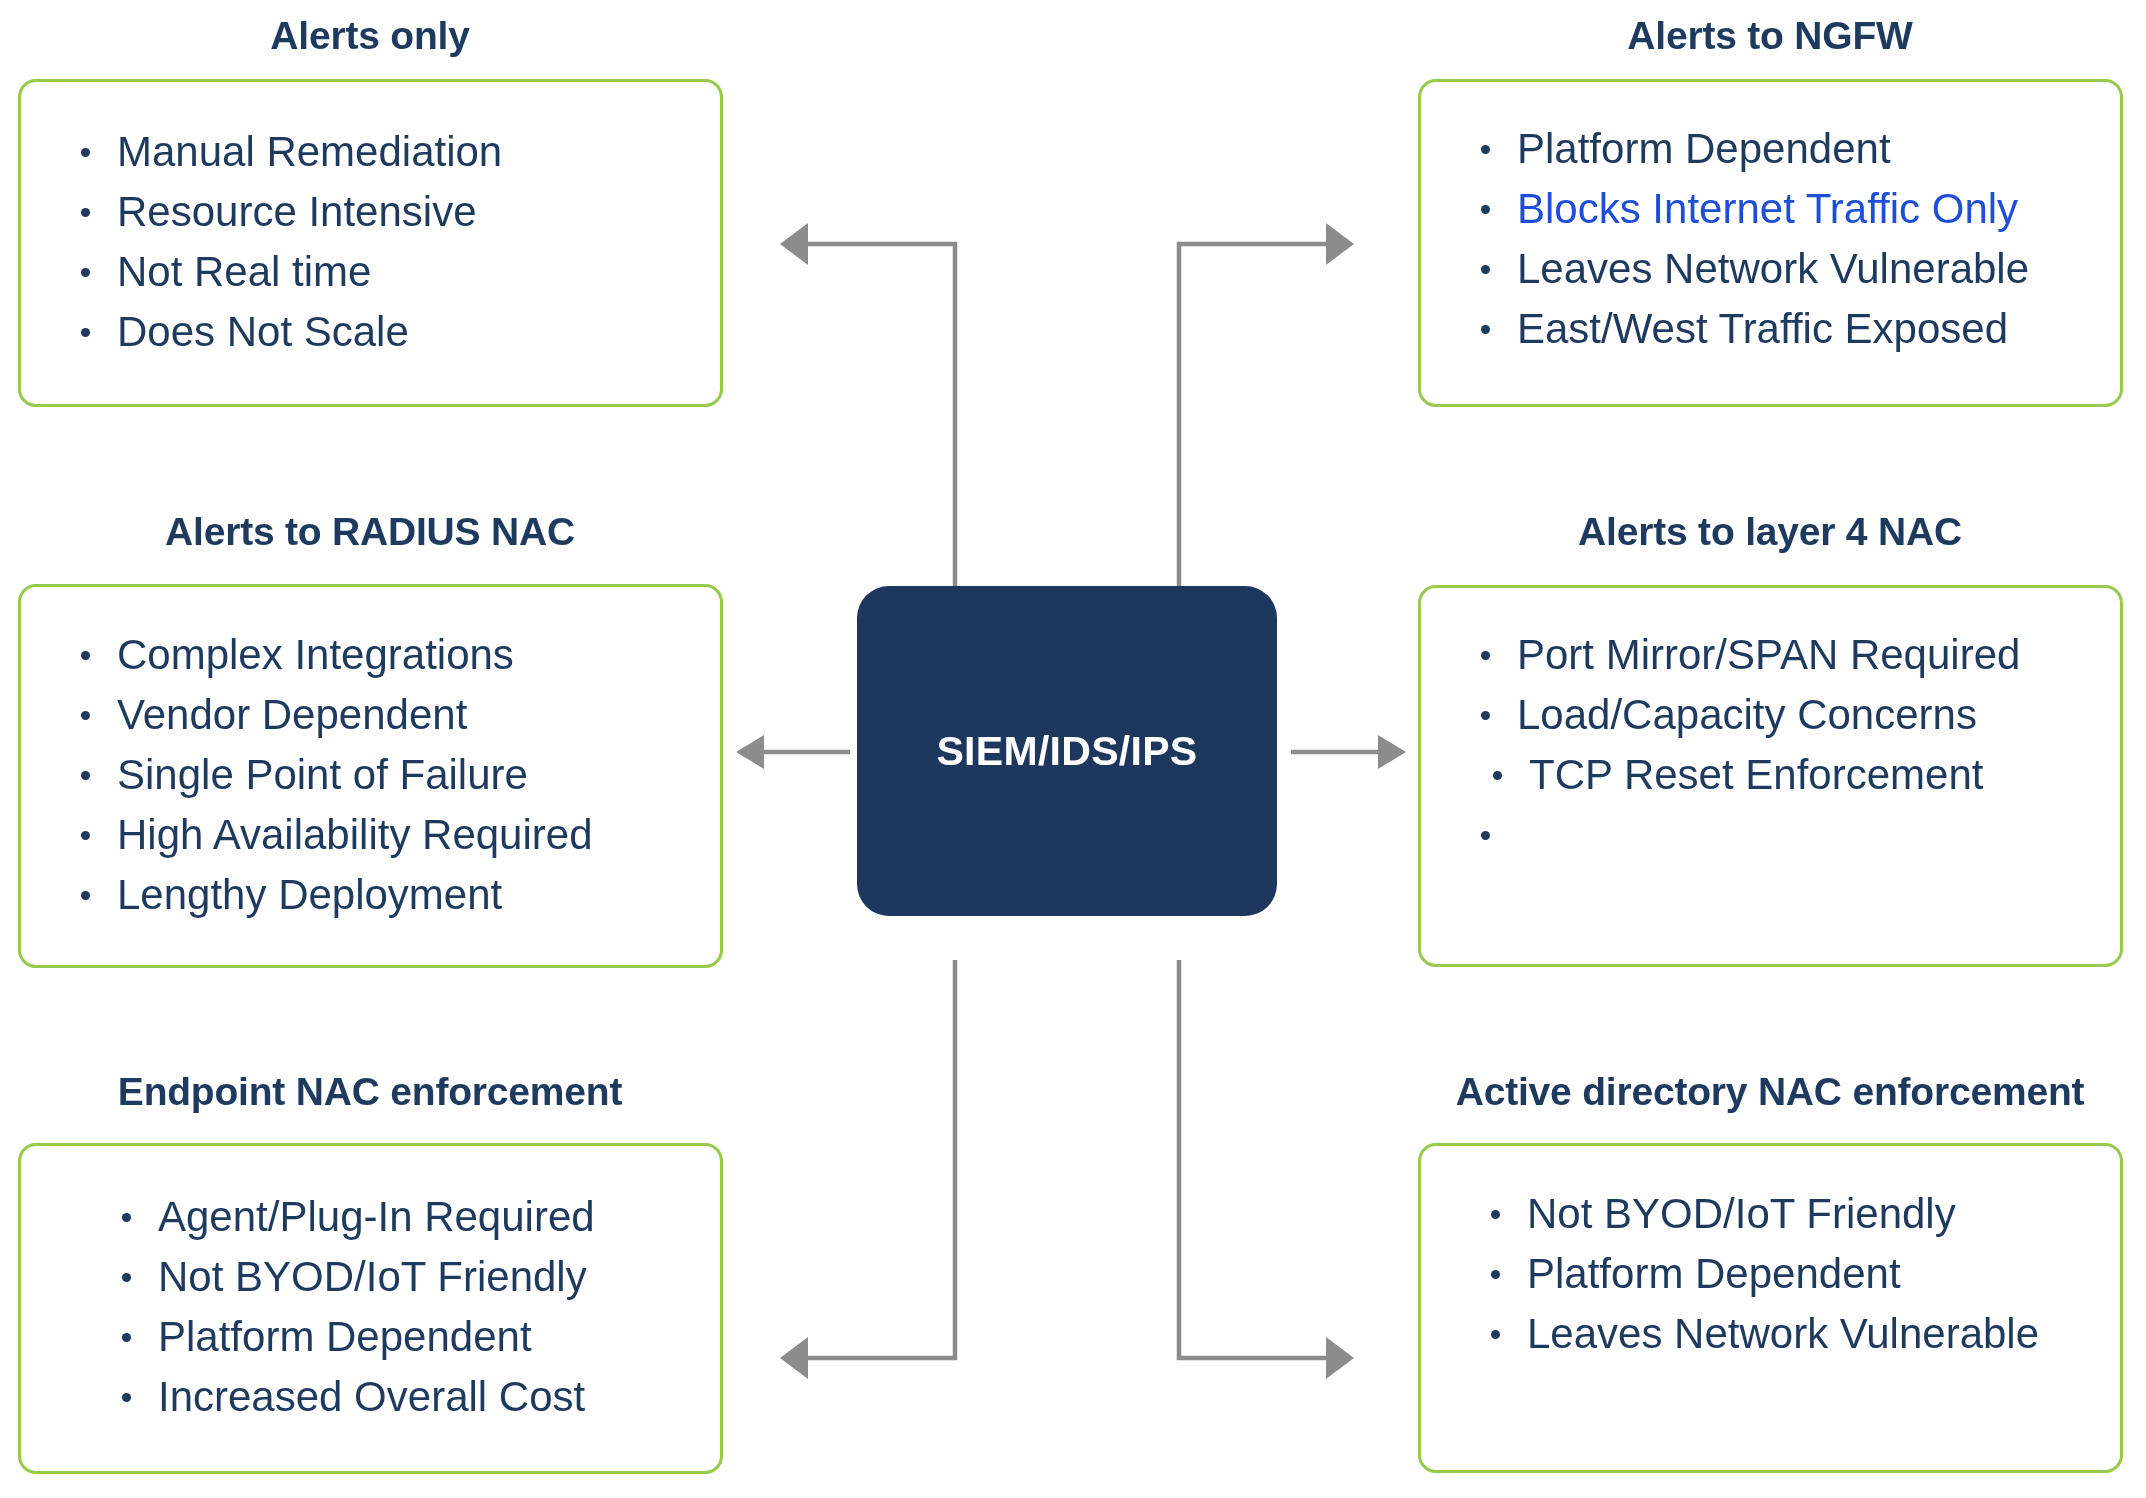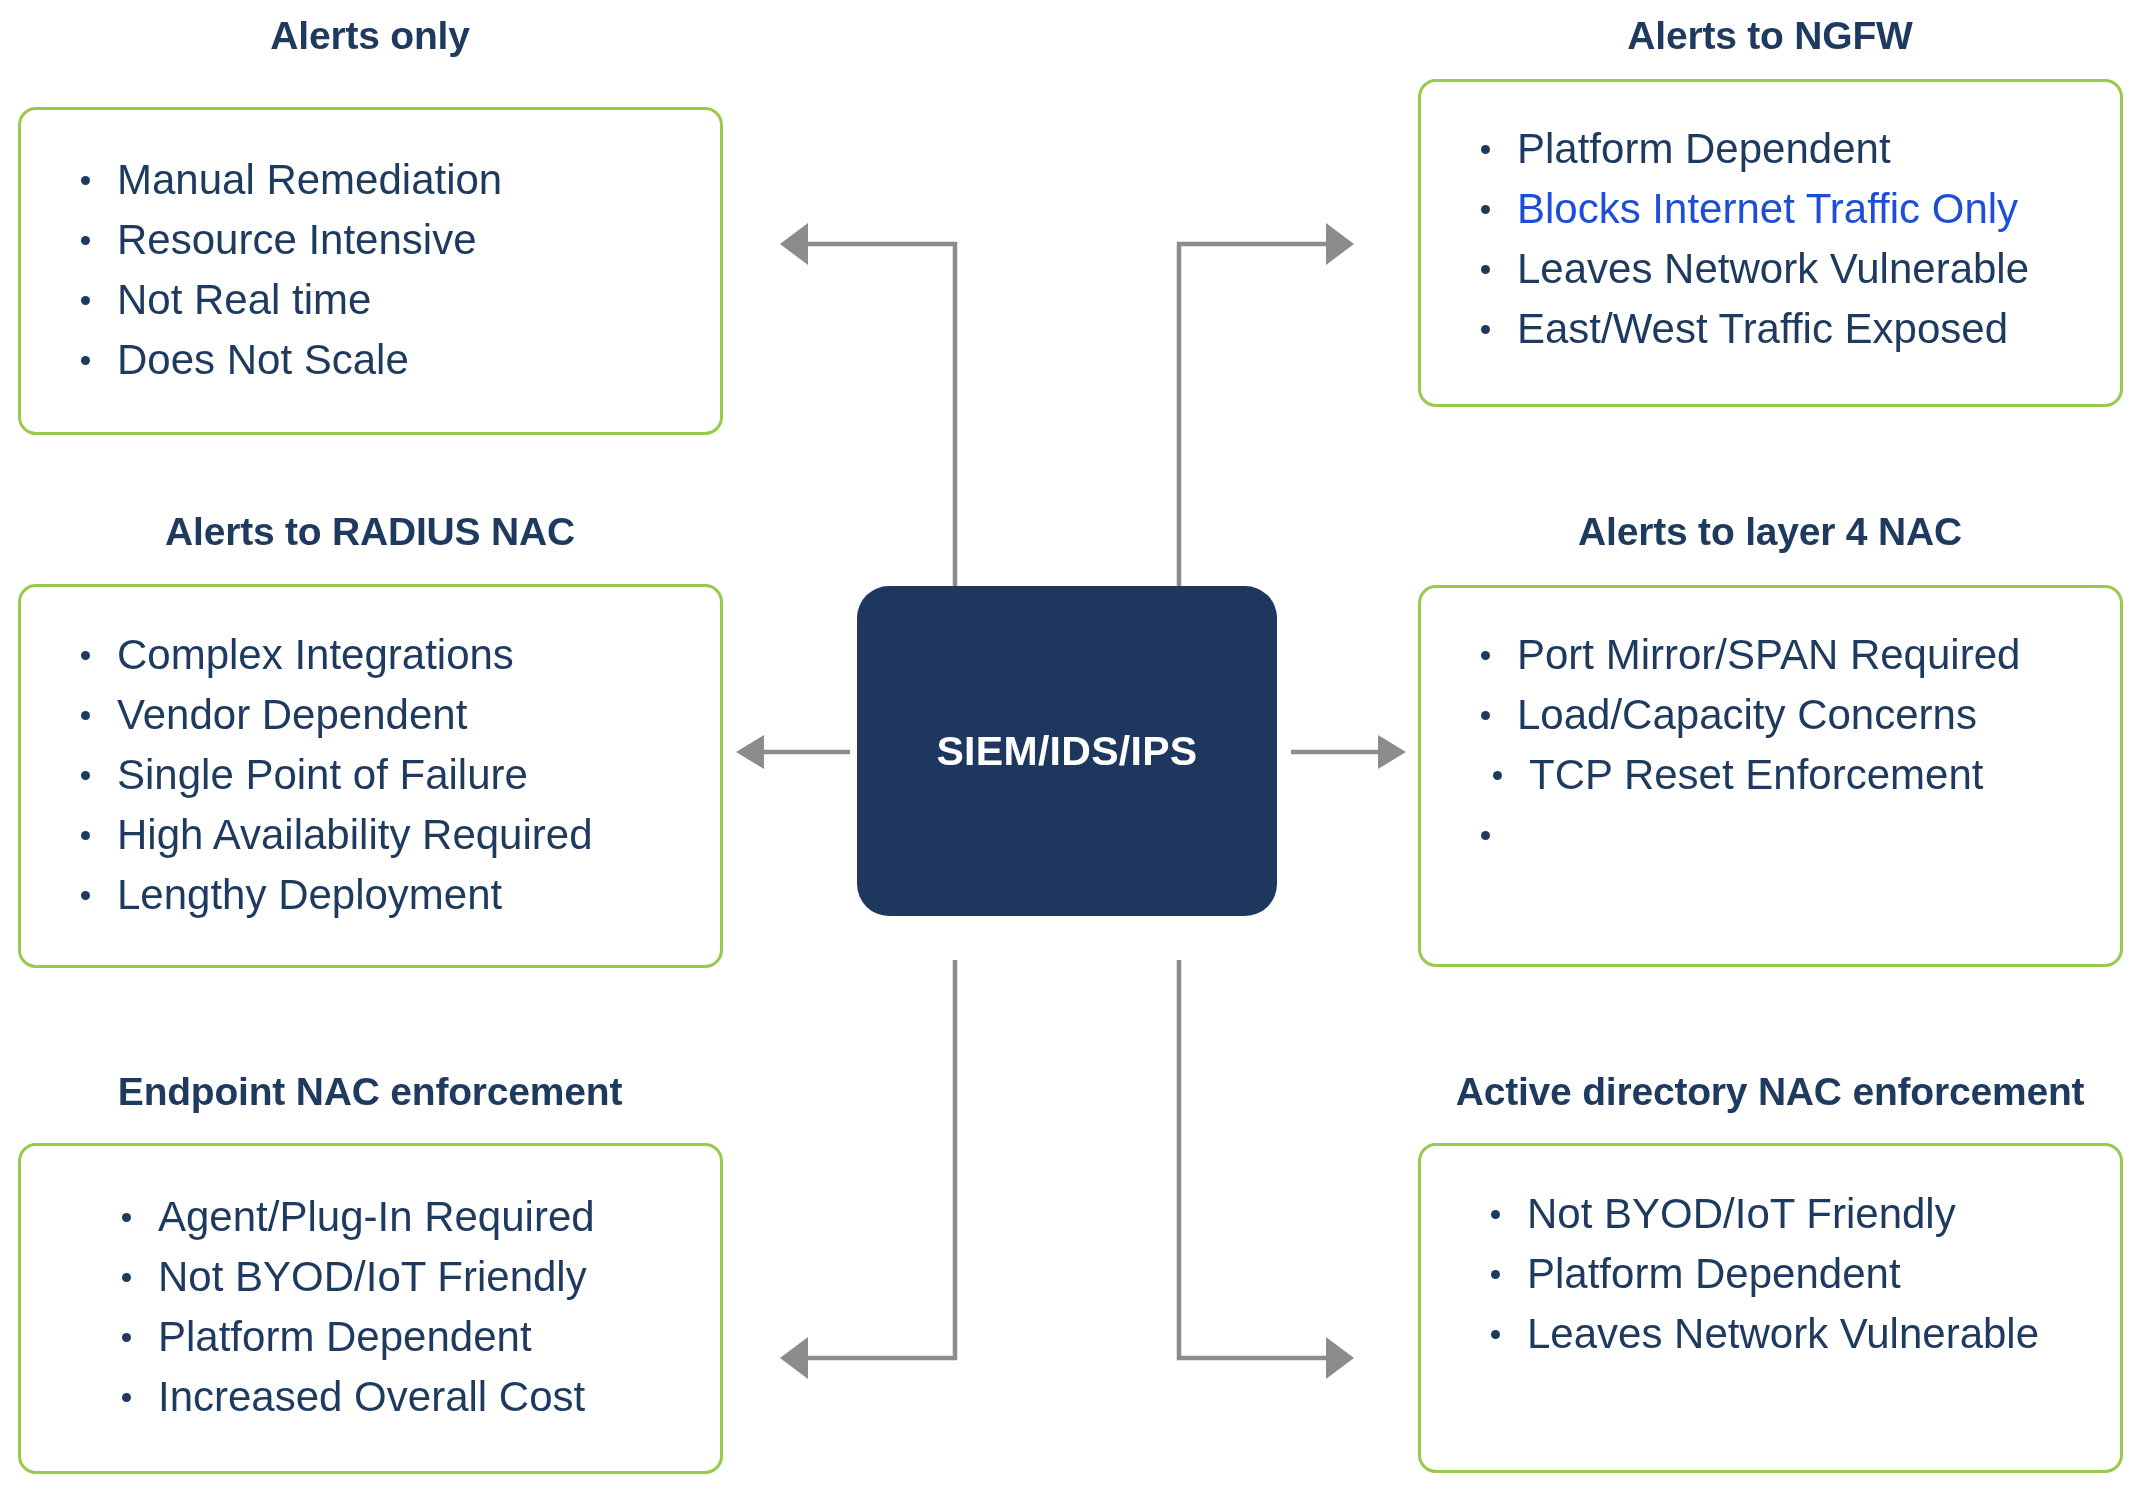--- a/index.html
+++ b/index.html
@@ -41,21 +41,21 @@
     <polygon points="780,1358 808,1337 808,1379"></polygon>
     <polygon points="1354,1358 1326,1337 1326,1379"></polygon>
   </g>
 </svg>
 
 <div class="hub" style="background: rgb(30, 55, 94);">
   <span>SIEM/IDS/IPS</span>
 </div>
 
 <div class="title" style="left: 18px; width: 704px; top: 16px; color: rgb(30, 58, 95);">Alerts only</div>
-<div class="box" style="left: 18px; top: 79px; width: 705px; height: 328px; border-color: rgb(151, 201, 74); margin-top: 28px;">
+<div class="box" style="left: 18px; top: 79px; width: 705px; height: 328px; border-color: rgb(151, 201, 74);">
   <ul style="top:40px;">
     <li style="color: rgb(30, 58, 95);">
         <span class="dot" style="left: 60px; background: rgb(30, 58, 95);"></span>
         <span class="txt" style="left:96px">Manual Remediation</span>
       </li>
     <li style="color: rgb(30, 58, 95);">
         <span class="dot" style="left: 60px; background: rgb(30, 58, 95);"></span>
         <span class="txt" style="left:96px">Resource Intensive</span>
       </li>
     <li style="color: rgb(30, 58, 95);">

